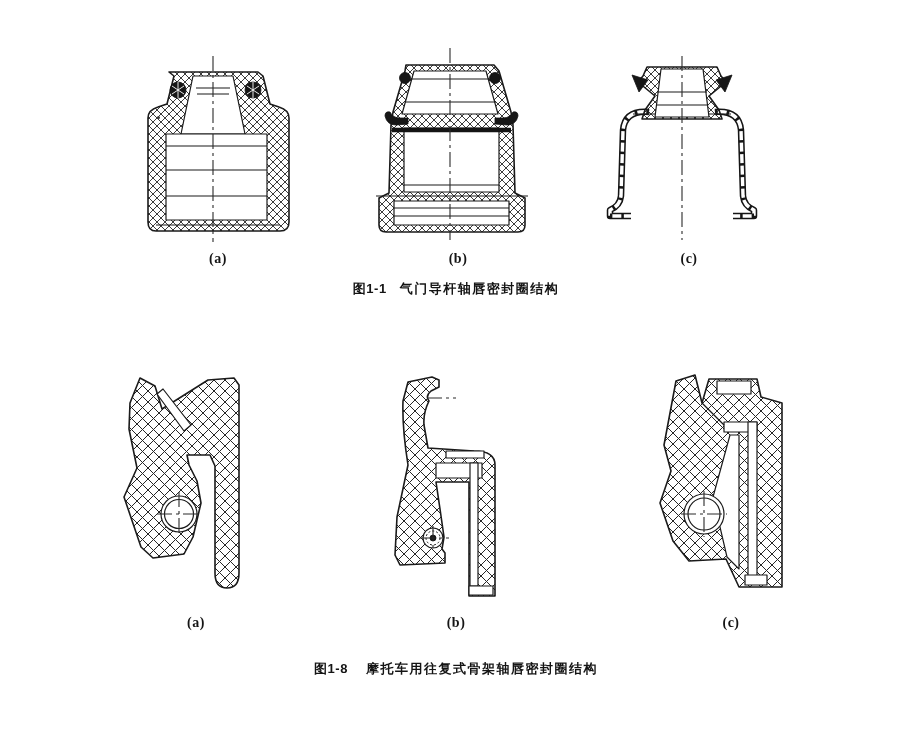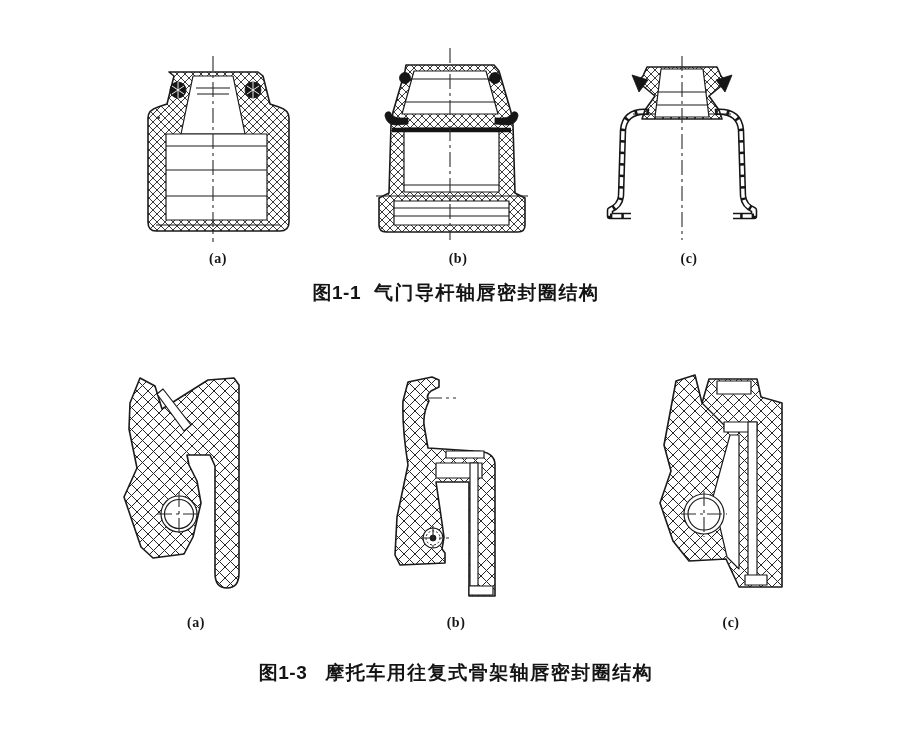--- a/index.html
+++ b/index.html
@@ -9,21 +9,21 @@
   }
   .panel{position:absolute;}
   .panel svg{display:block;}
   .panel-label{
     position:absolute;transform:translateX(-50%);
     font-family:"Liberation Serif",serif;font-weight:700;
     font-size:14px;color:#151515;letter-spacing:0.5px;
   }
   .caption{
     position:absolute;transform:translateX(-50%);white-space:nowrap;
-    font-weight:700;color:#141414;font-size:19px;
+    font-weight:700;color:#141414;font-size:13px;
   }
   .caption .fig-label{margin-right:13px;letter-spacing:0.5px;}
   .caption .fig-title{letter-spacing:1.5px;}
   .scan-dot{position:absolute;width:3px;height:3px;background:#3a3a3a;border-radius:50%;}
   .ol{fill:url(#xh);stroke:#1b1b1b;stroke-width:1.6;stroke-linejoin:round;}
   .ol2{fill:url(#xh2);stroke:#1b1b1b;stroke-width:1.6;stroke-linejoin:round;}
   .wh{fill:#ffffff;stroke:#1b1b1b;stroke-width:1.2;stroke-linejoin:round;}
   .ln{stroke:#1b1b1b;stroke-width:1.2;fill:none;}
   .lnthick{stroke:#141414;stroke-width:4.5;fill:none;}
   .cl{stroke:#2a2a2a;stroke-width:1.1;fill:none;stroke-dasharray:15 4 3 4;}
@@ -149,16 +149,16 @@
       <circle fill="none" stroke="#1b1b1b" stroke-width="1.2" cx="53" cy="147" r="16"></circle>
       <path class="cl" stroke-dasharray="9 3 2 3" d="M30,147 H76 M53,124 V170"></path>
     </svg>
   </div>
 
   <div class="panel-label" style="left:196px;top:615px;">(a)</div>
   <div class="panel-label" style="left:456px;top:615px;">(b)</div>
   <div class="panel-label" style="left:731px;top:615px;">(c)</div>
 
   <div class="caption" style="left:456px;top:660px;">
-    <span class="fig-label" style="margin-right:18px;">图1-3</span><span class="fig-title">摩托车用往复式骨架轴唇密封圈结构</span>
+    <span class="fig-label" style="margin-right:18px;">图1-8</span><span class="fig-title">摩托车用往复式骨架轴唇密封圈结构</span>
   </div>
 
 </div>
 
 </body></html>

